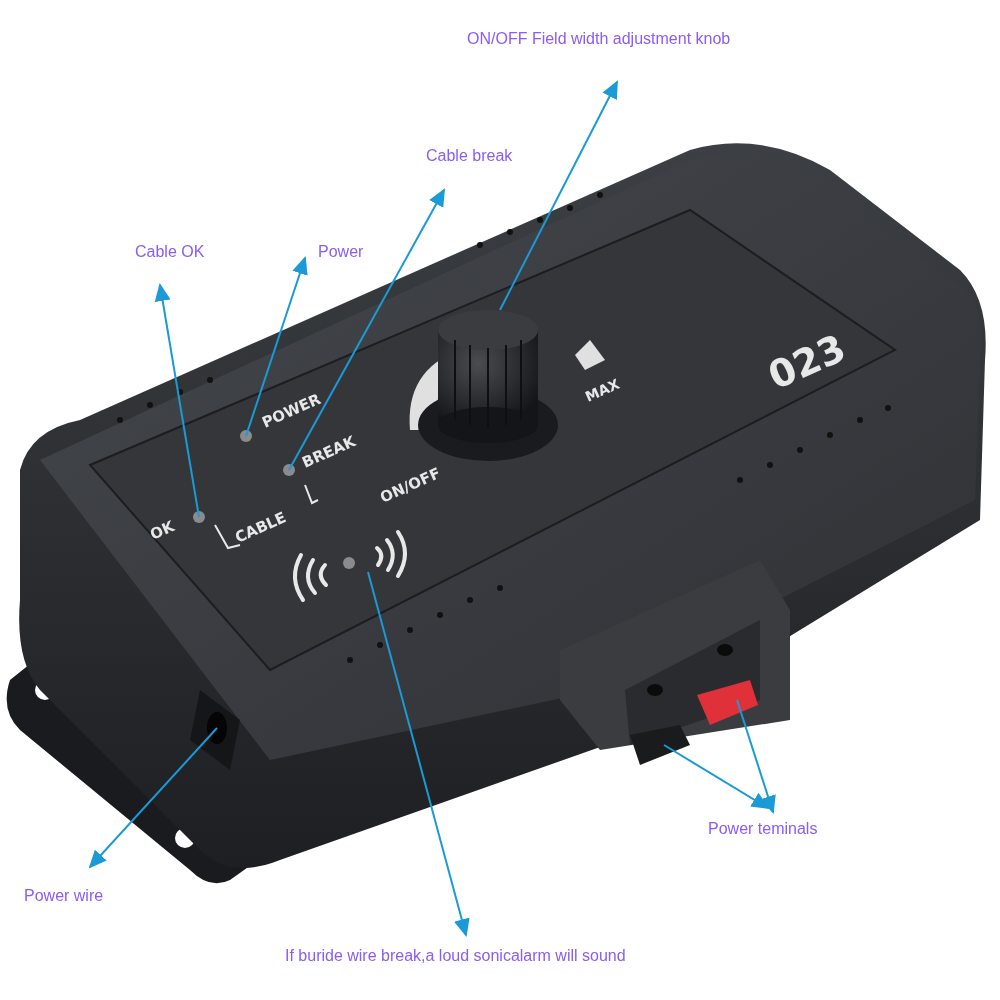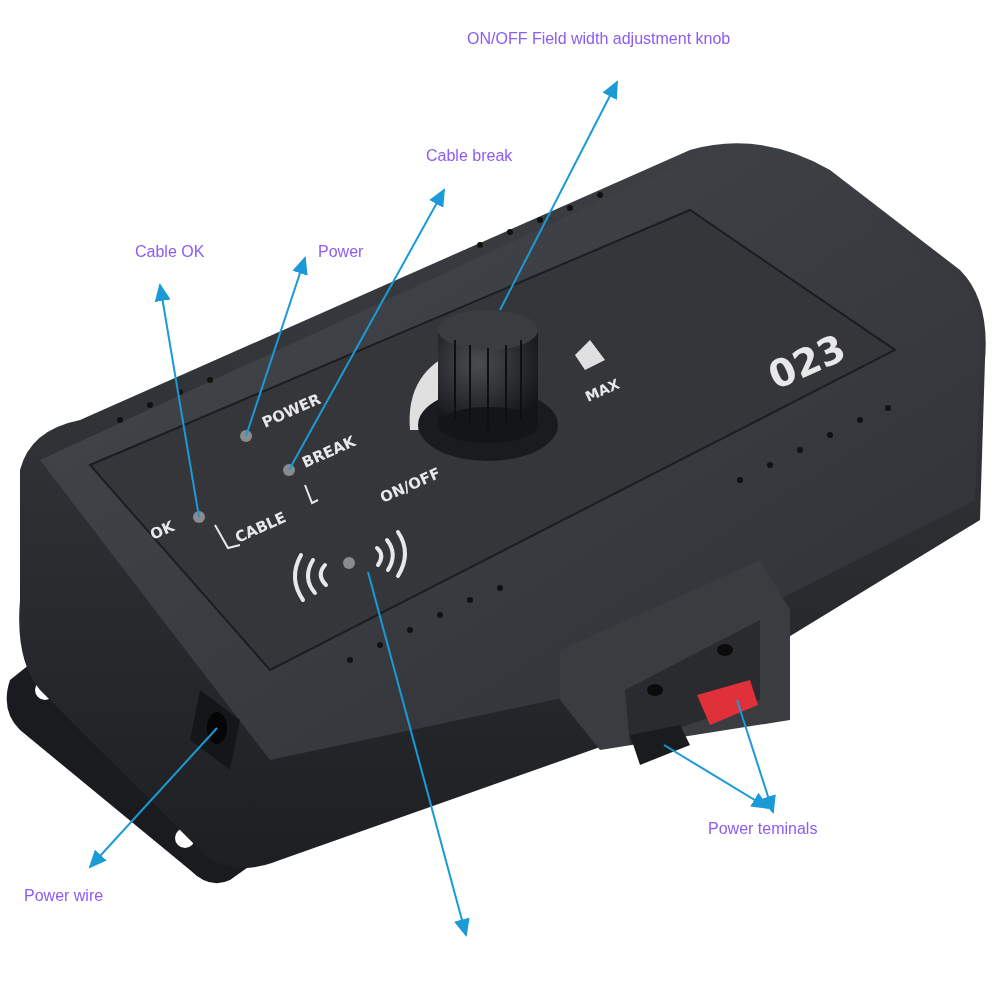--- a/index.html
+++ b/index.html
@@ -133,13 +133,14 @@
       <line x1="737" y1="700" x2="773" y2="812" marker-end="url(#arrowHead)"></line>
     </g>
   </svg>
 
   <div class="label" style="left:467px;top:30px;">ON/OFF Field width adjustment knob</div>
   <div class="label" style="left:426px;top:147px;">Cable break</div>
   <div class="label" style="left:135px;top:243px;">Cable OK</div>
   <div class="label" style="left:318px;top:243px;">Power</div>
   <div class="label" style="left:708px;top:820px;">Power teminals</div>
   <div class="label" style="left:24px;top:887px;">Power wire</div>
+  <div class="label" style="left:285px;top:947px;">If buride wire break,a loud sonicalarm will sound</div>
 </div>
 
 </body></html>

